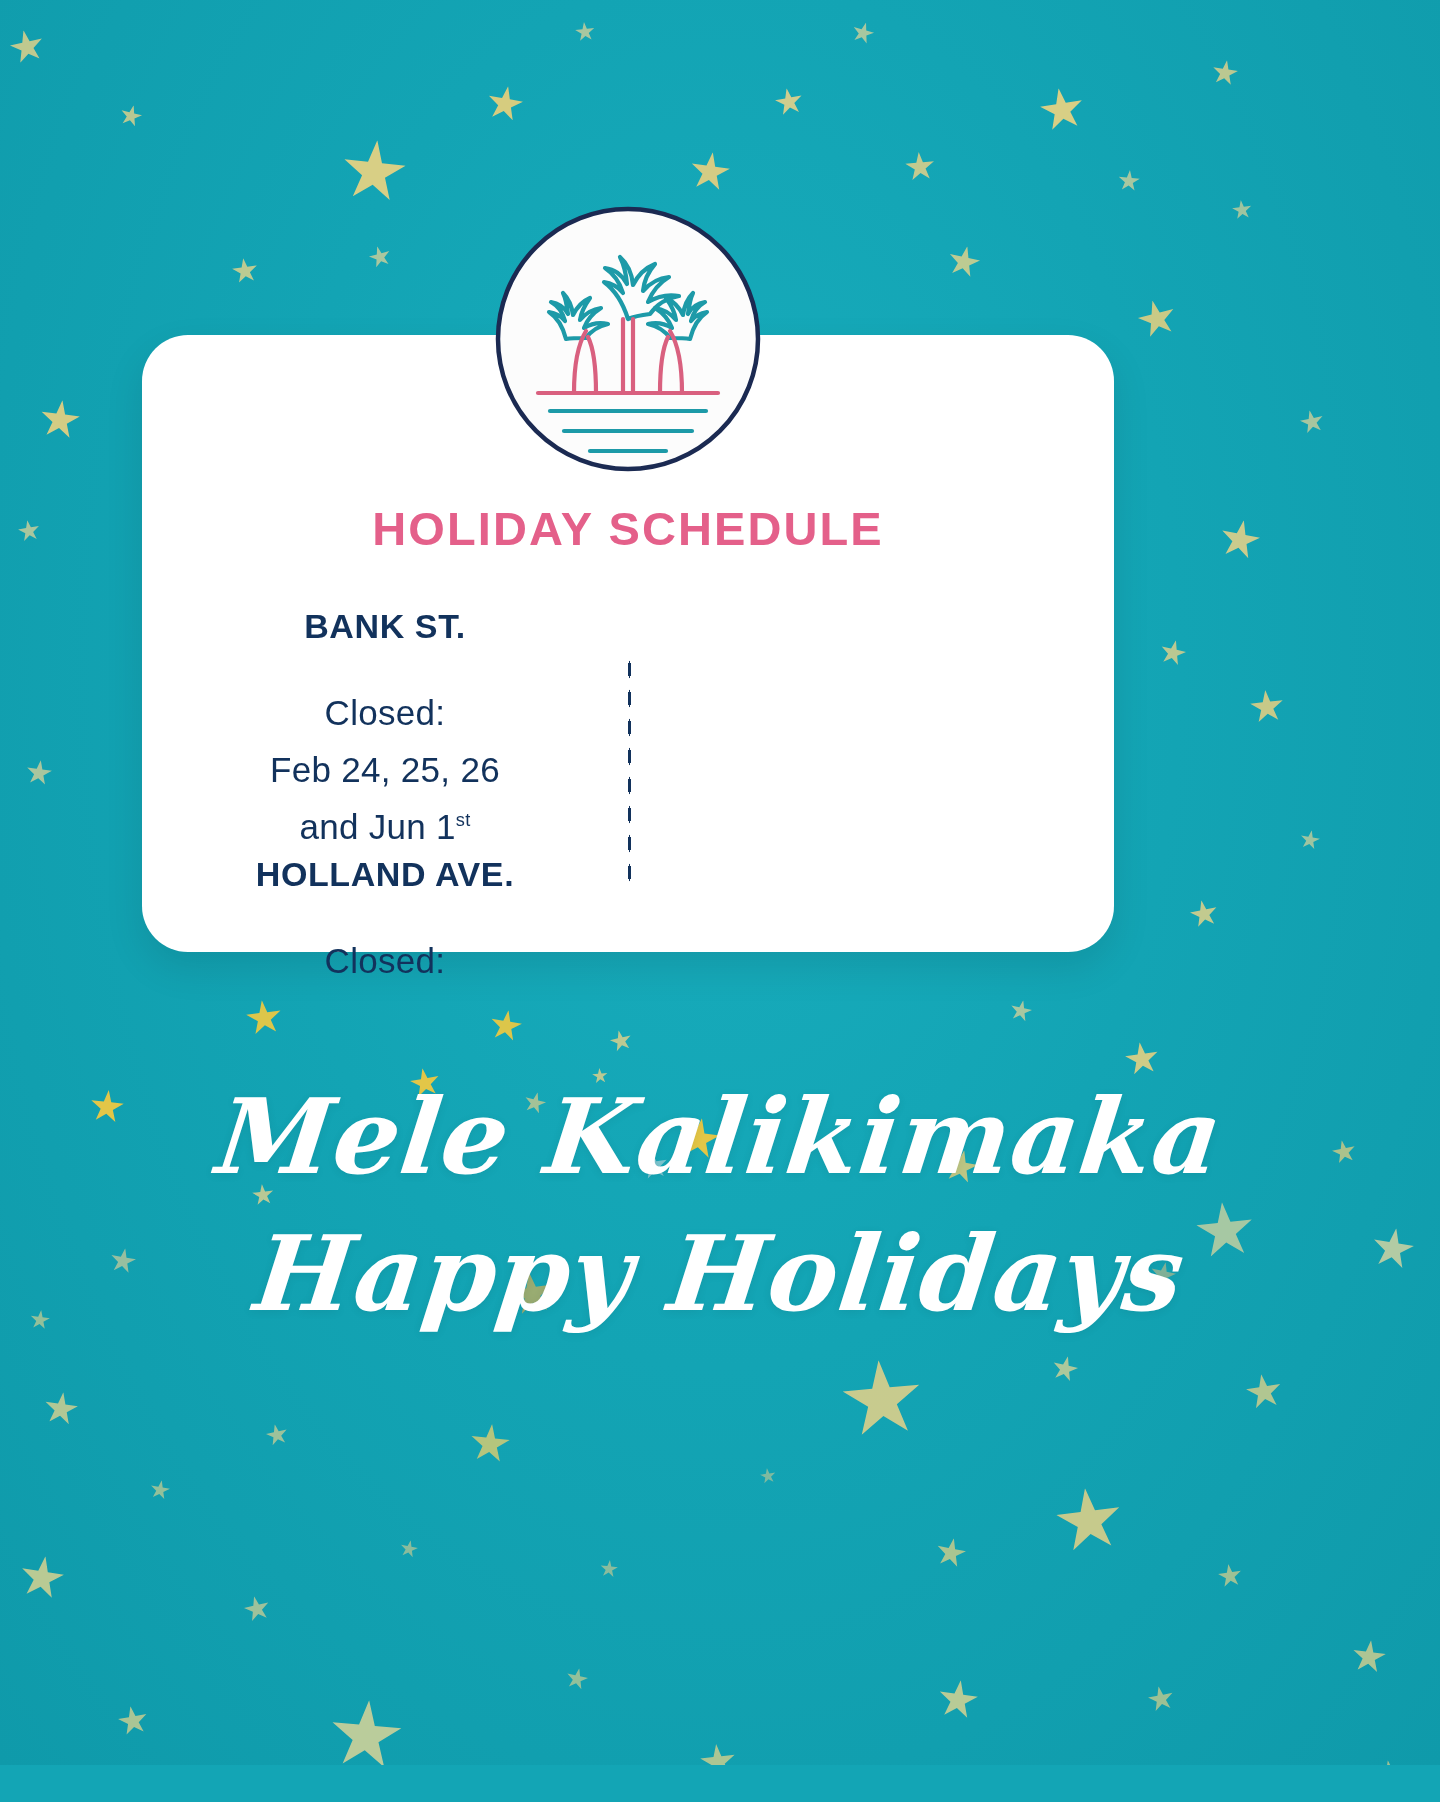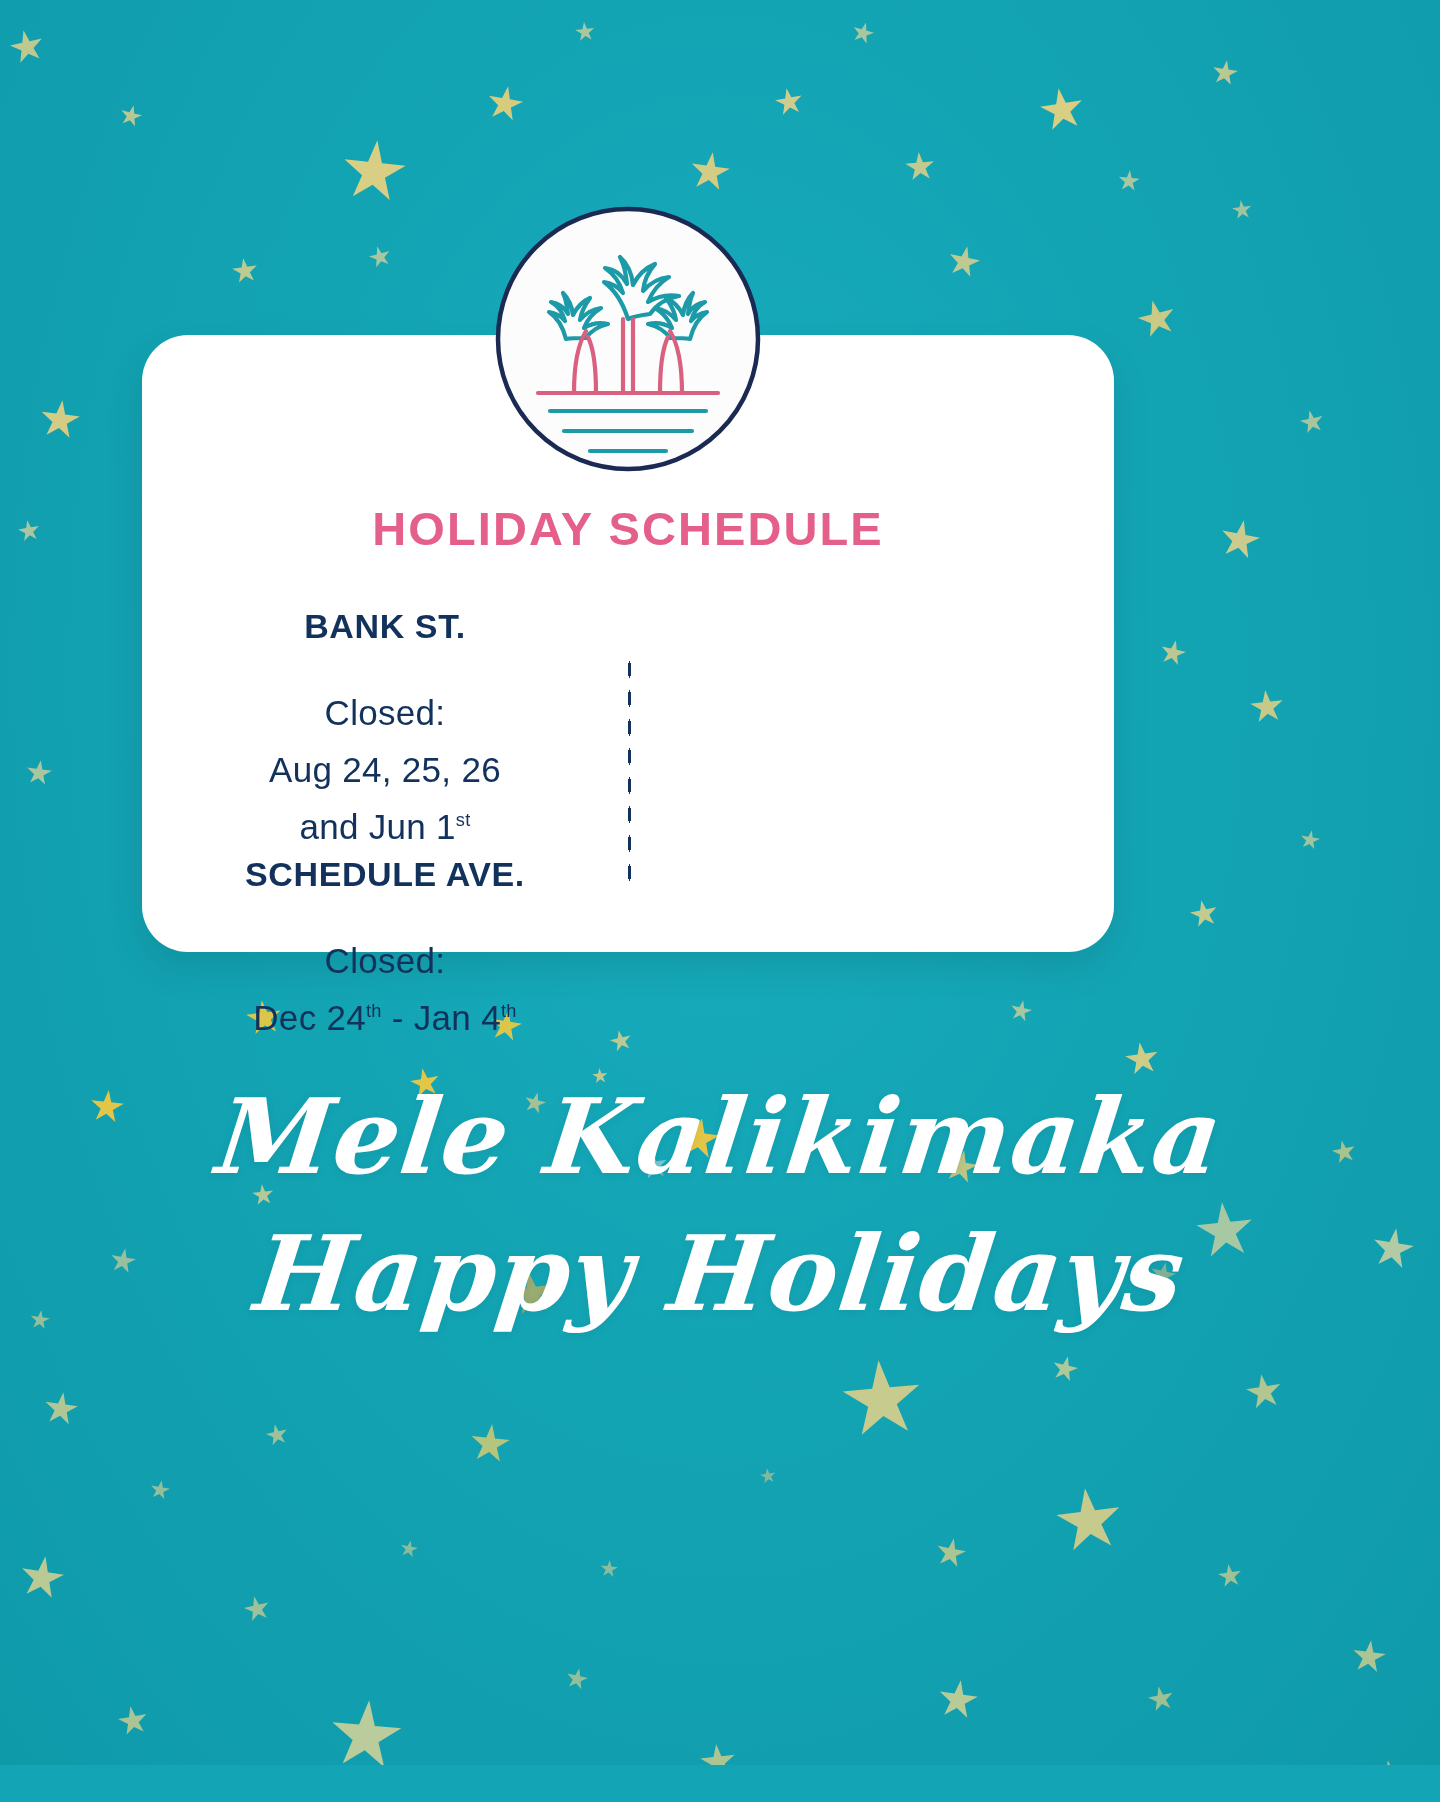--- a/index.html
+++ b/index.html
@@ -213,30 +213,29 @@
     <div class="card-inner">
 
       <div id="headline">HOLIDAY SCHEDULE</div>
 
       <div class="columns">
 
         <div class="col">
           <div class="col-title">BANK ST.</div>
           <div class="col-body">
             <span class="line">Closed:</span>
-            <span class="line">Aug 24, 25, 26</span>
+            <span class="line">Feb 24, 25, 26</span>
             <span class="line"><span>and Jun 1</span><sup>st</sup></span>
           </div>
         </div>
 
         <div class="col">
-          <div class="col-title">SCHEDULE AVE.</div>
+          <div class="col-title">HOLLAND AVE.</div>
           <div class="col-body">
             <span class="line">Closed:</span>
-            <span class="line"><span>Dec 24</span><sup>th</sup><span> - Jan 4</span><sup>th</sup></span>
           </div>
         </div>
 
       </div>
 
       <div id="divider"></div>
     </div>
   </div>
 
   <div id="logo-badge">

